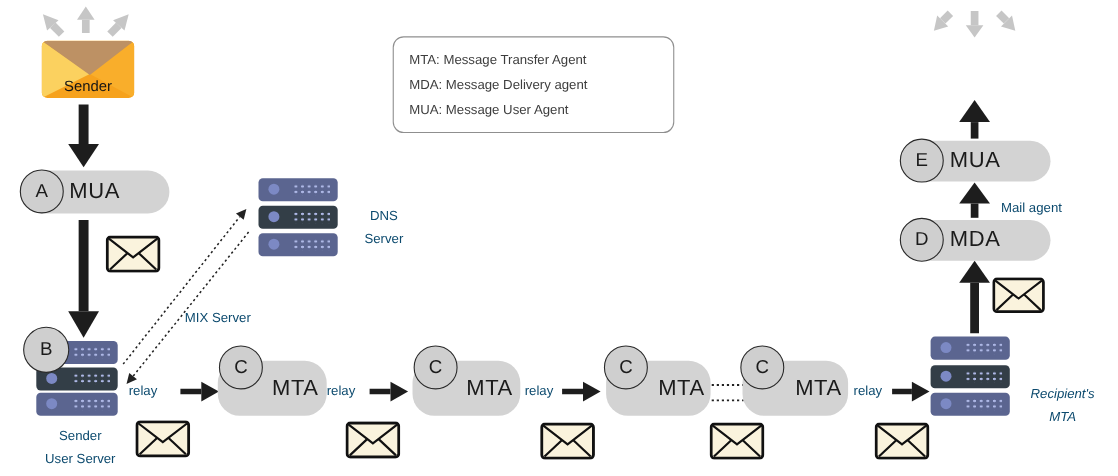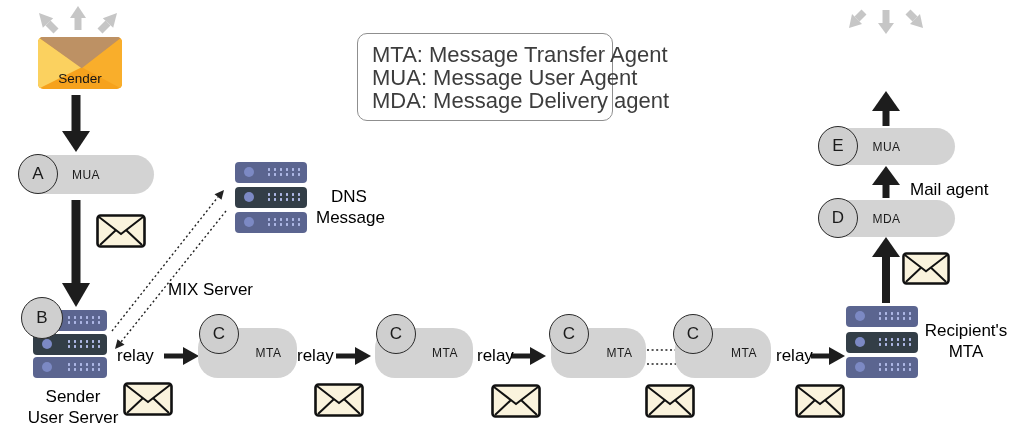--- a/index.html
+++ b/index.html
@@ -9,21 +9,21 @@
   svg.layer{position:absolute;left:0;top:0;width:1016px;height:433px;pointer-events:none;}
 
   
   .node{position:absolute;background:var(--node-gray,#d3d3d3);border-radius:20px;}
   .badge{position:absolute;box-sizing:border-box;width:40px;height:40px;border-radius:50%;
          background:var(--badge-gray,#cfcfcf);border:1.6px solid #2a2a2a;
          display:flex;align-items:center;justify-content:center;
          font-size:17px;color:#1b1b1b;}
   .node-label{position:absolute;left:0;top:0;width:100%;height:100%;
          display:flex;align-items:center;justify-content:center;
-         font-size:12px;font-weight:500;letter-spacing:.5px;color:#1b1b1b;}
+         font-size:20px;font-weight:500;letter-spacing:.5px;color:#1b1b1b;}
   .node-label.shift-r{transform:translateX(21px);}
 
   
   .server{position:absolute;display:flex;flex-direction:column;justify-content:space-between;}
   .srv-unit{position:relative;flex:0 0 auto;height:21px;border-radius:4px;background:var(--server-body,#5b6590);}
   .srv-unit.mid{background:var(--server-mid,#333e47);}
   .srv-dot{position:absolute;left:9px;top:5px;width:10px;height:10px;border-radius:50%;background:var(--server-circle,#7c89c4);}
   .srv-leds{position:absolute;right:7px;top:5px;width:34px;height:11px;
             background-image:radial-gradient(circle,var(--server-dots,#aeb8e6) 1.1px,transparent 1.3px);
             background-size:6px 5px;}
@@ -31,28 +31,28 @@
   
   .bigmail{position:absolute;border-radius:5px;overflow:hidden;background:var(--orange-base,#f6a21d);}
   .bigmail .tri{position:absolute;left:0;top:0;width:100%;height:100%;}
   .bigmail .tri.left {background:var(--orange-left,#fbd15f);clip-path:polygon(0 0,52% 58%,0 100%);}
   .bigmail .tri.right{background:var(--orange-right,#f9ae2b);clip-path:polygon(100% 0,52% 58%,100% 100%);}
   .bigmail .tri.flap {background:var(--orange-flap,#bd9164);clip-path:polygon(0 0,100% 0,52% 60%);}
   .bigmail .mail-name{position:absolute;left:0;bottom:3px;width:100%;text-align:center;
             font-size:13.5px;font-weight:500;color:#151515;}
 
   
-  .lbl{position:absolute;font-size:17px;line-height:21px;color:#000000;}
+  .lbl{position:absolute;font-size:12px;line-height:21px;color:#0c4a6e;}
   .lbl.center{text-align:center;}
   .lbl.med{font-weight:500;}
 
   
   .legend{position:absolute;box-sizing:border-box;background:#fff;border:1.5px solid #8f8f8f;
           border-radius:10px;padding:9px 14px;}
-  .legend div{font-size:22px;line-height:23px;color:#3d3d3d;white-space:nowrap;}
+  .legend div{font-size:12px;line-height:23px;color:#3d3d3d;white-space:nowrap;}
 </style>
 </head>
 <body>
 
 <div id="stage">
 
   <svg class="layer">
     <g style="stroke:var(--arrow-black,#1d1d1d);fill:var(--arrow-black,#1d1d1d);">
 
       <line x1="76" y1="95" x2="76" y2="131" stroke-width="9"></line>
@@ -111,22 +111,22 @@
   <div class="bigmail" style="left:38px;top:37px;width:84px;height:52px;">
     <div class="tri left"></div>
     <div class="tri right"></div>
     <div class="tri flap"></div>
     <div class="mail-name">Sender</div>
   </div>
 
 
   <div class="legend" style="left:357px;top:33px;width:256px;height:88px;">
     <div>MTA: Message Transfer Agent</div>
+    <div>MDA: Message Delivery agent</div>
     <div>MUA: Message User Agent</div>
-    <div>MDA: Message Delivery agent</div>
   </div>
 
   <div class="node" style="left:18px;top:155px;width:136px;height:39px;">
     <span class="badge" style="left:0px;top:-1px;">A</span>
     <span class="node-label">MUA</span>
   </div>
 
   <div class="node" style="left:198px;top:328px;width:99px;height:50px;">
     <span class="badge" style="left:1px;top:-14px;">C</span>
     <span class="node-label shift-r">MTA</span>
@@ -203,24 +203,24 @@
       </div>
   </div>
 
   <div class="lbl center" style="left:8px;top:386px;width:130px;">
     <div>Sender</div>
     <div>User Server</div>
   </div>
 
   <div class="lbl center" style="left:316px;top:186px;width:66px;">
     <div>DNS</div>
-    <div>Message</div>
-  </div>
-
-  <div class="lbl center" style="left:920px;top:320px;width:92px;">
+    <div>Server</div>
+  </div>
+
+  <div class="lbl center" style="left:920px;top:348px;width:92px;font-style:italic;">
     <div>Recipient's</div>
     <div>MTA</div>
   </div>
 
   <div class="lbl med" style="left:168px;top:279px;">MIX Server</div>
   <div class="lbl" style="left:910px;top:179px;">Mail agent</div>
 
   <div class="lbl" style="left:117px;top:345px;">relay</div>
   <div class="lbl" style="left:297px;top:345px;">relay</div>
   <div class="lbl" style="left:477px;top:345px;">relay</div>

